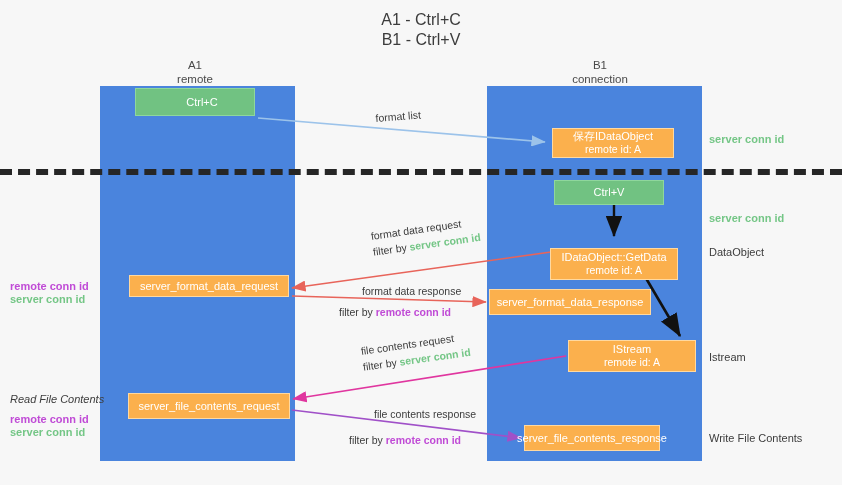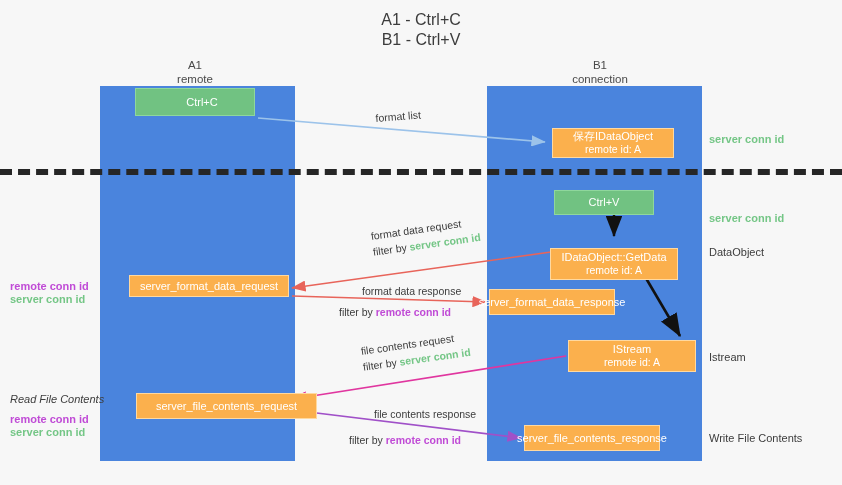--- a/index.html
+++ b/index.html
@@ -120,43 +120,43 @@
 
   <div class="abs box green" style="left:135px;top:88px;width:120px;height:28px;padding-left:14px;">
     <div>Ctrl+C</div>
   </div>
 
   <div class="abs box orange" style="left:552px;top:128px;width:122px;height:30px;">
     <div>保存IDataObject</div>
     <div class="l2">remote id: A</div>
   </div>
 
-  <div class="abs box green" style="left:554px;top:190px;width:100px;height:25px;">
+  <div class="abs box green" style="left:554px;top:180px;width:110px;height:25px;">
     <div>Ctrl+V</div>
   </div>
 
   <div class="abs box orange" style="left:550px;top:248px;width:128px;height:32px;">
     <div>IDataObject::GetData</div>
     <div class="l2">remote id: A</div>
   </div>
 
   <div class="abs box orange" style="left:568px;top:340px;width:128px;height:32px;">
     <div>IStream</div>
     <div class="l2">remote id: A</div>
   </div>
 
   <div class="abs box orange" style="left:129px;top:275px;width:160px;height:22px;">
     <div>server_format_data_request</div>
   </div>
 
-  <div class="abs box orange" style="left:489px;top:289px;width:126px;height:26px;">
+  <div class="abs box orange" style="left:489px;top:289px;width:162px;height:26px;">
     <div>server_format_data_response</div>
   </div>
 
-  <div class="abs box orange" style="left:136px;top:393px;width:181px;height:26px;">
+  <div class="abs box orange" style="left:128px;top:393px;width:162px;height:26px;">
     <div>server_file_contents_request</div>
   </div>
 
   <div class="abs box orange" style="left:524px;top:425px;width:136px;height:26px;">
     <div>server_file_contents_response</div>
   </div>
 
   <div class="abs lbl-rot" style="left:375px;top:112px;transform:rotate(-4.5deg);">format list</div>
 
   <div class="abs" style="left:370px;top:230px;transform:rotate(-8deg);transform-origin:left top;">

